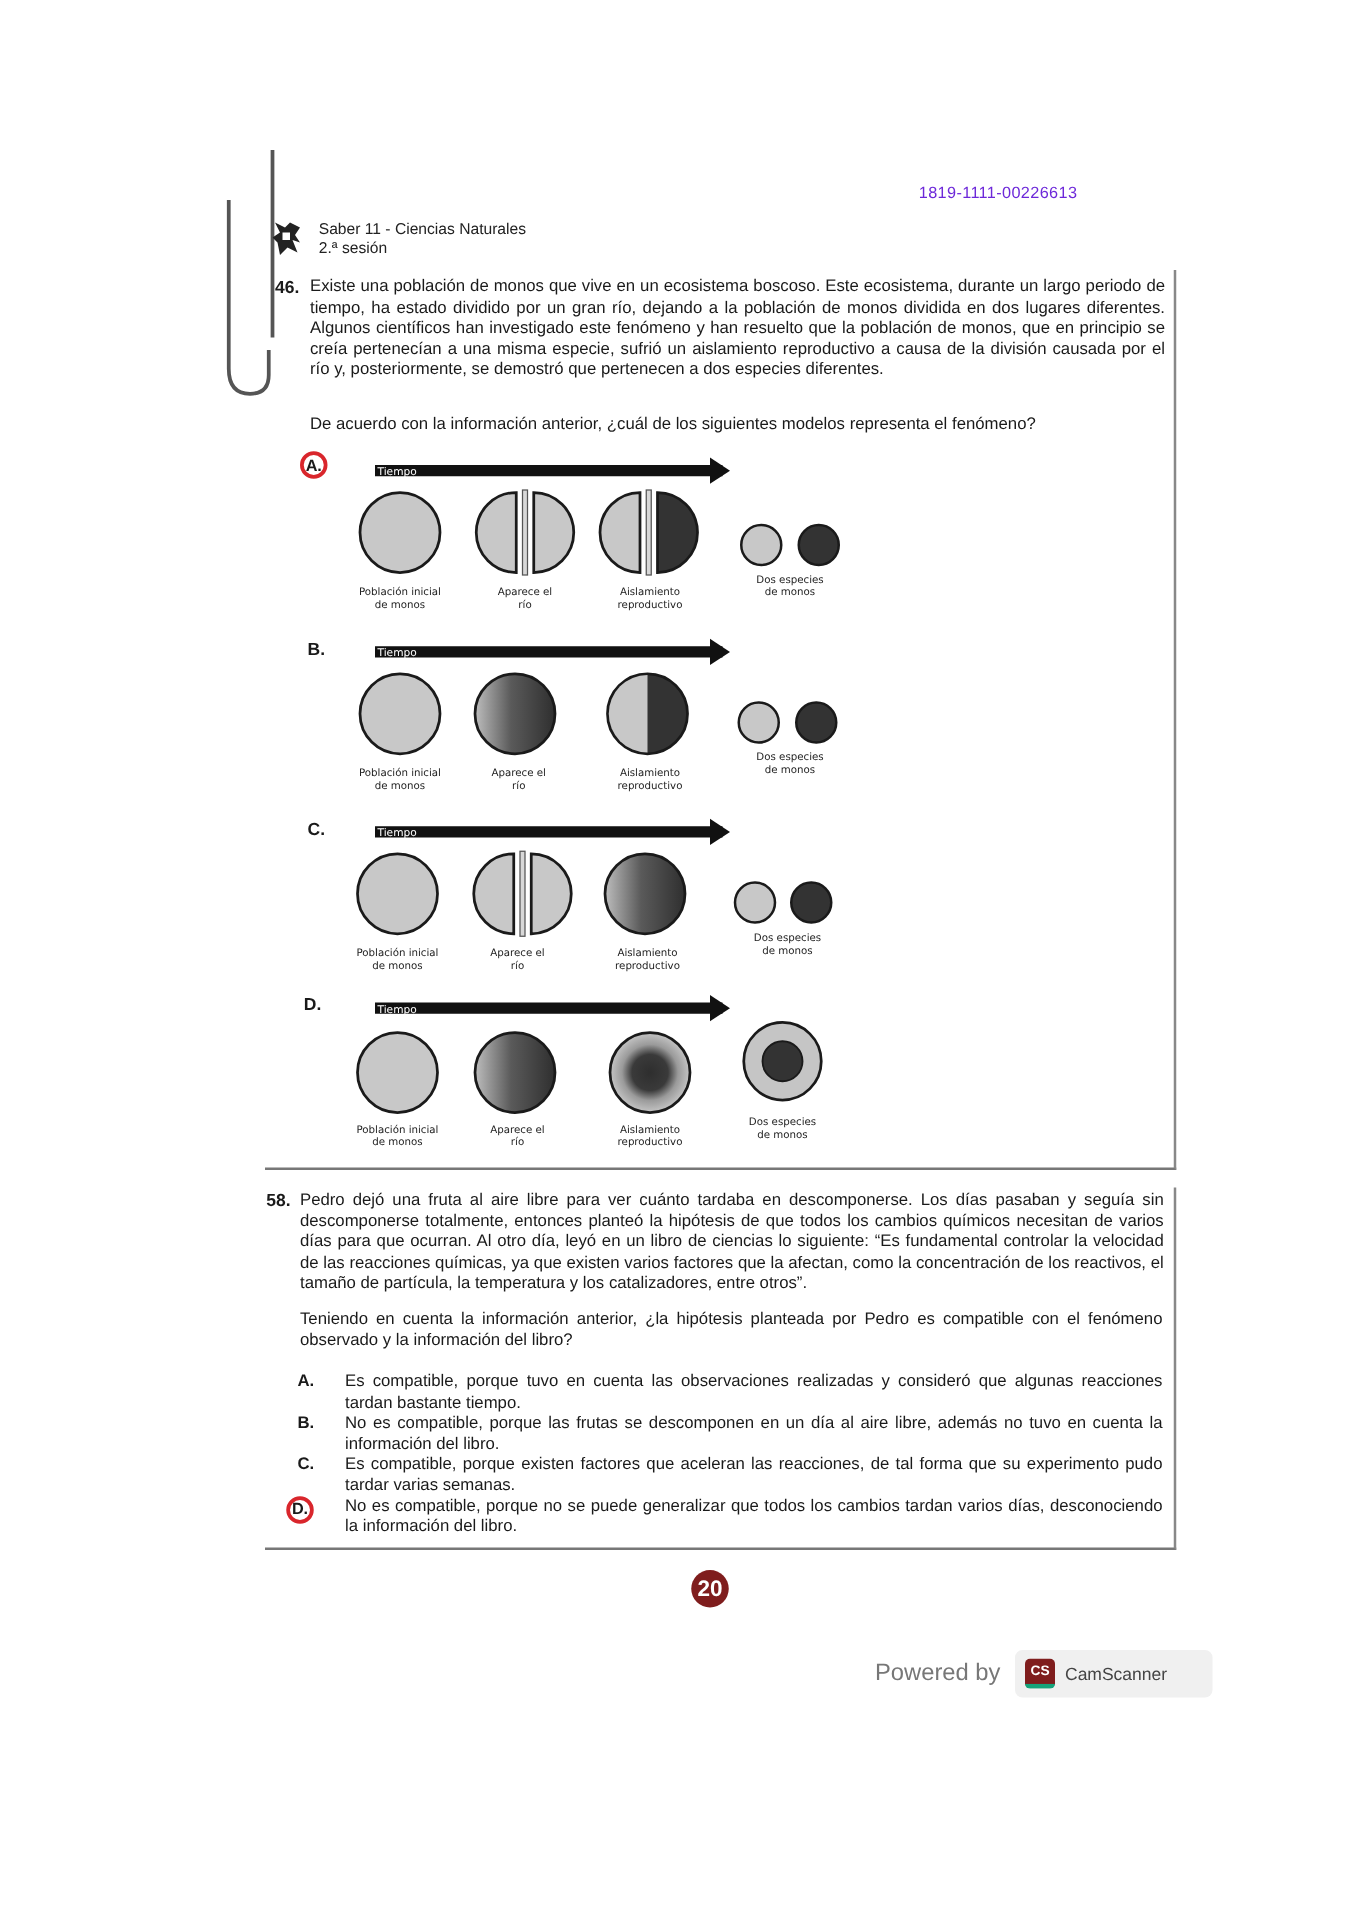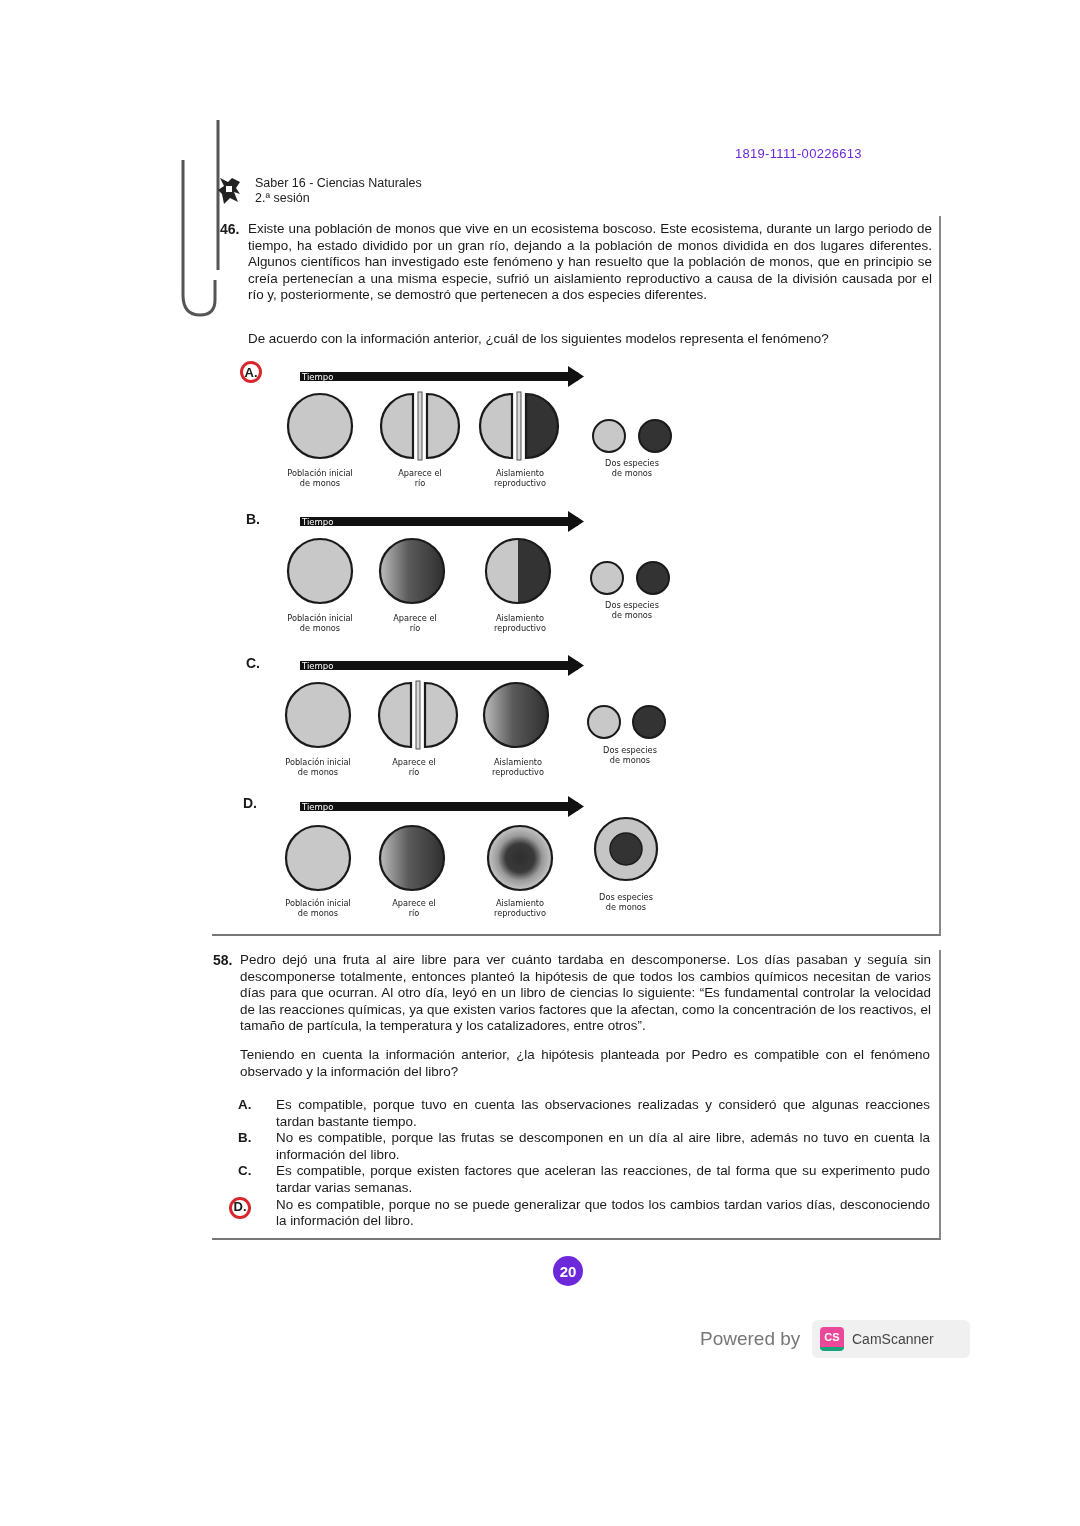--- a/index.html
+++ b/index.html
@@ -25,45 +25,45 @@
   .lbl { font-family:"DejaVu Sans", sans-serif; font-size:8.2px; fill:#222; }
   .q58-box { left:212px; top:950px; width:727px; height:288px; border-right:2px solid #888; border-bottom:2px solid #777; }
   .q58 { left:213px; top:952px; width:718px; }
   .q58 .q-num { position:absolute; left:0; top:0; }
   .q58 .q-body { margin-left:27px; }
   .q58-prompt { left:240px; top:1047px; width:690px; }
   .answers { left:238px; top:1097px; width:692px; }
   .ans { display:flex; font-size:13.4px; line-height:16.6px; }
   .ans .l { width:38px; flex:none; font-weight:bold; }
   .ans .t { flex:1; text-align:justify; }
-  .page-num { left:553px; top:1256px; width:30px; height:30px; border-radius:50%; background:#6d28d9; color:#fff;
-              font-weight:bold; font-size:15px; display:flex; align-items:center; justify-content:center; }
+  .page-num { left:553px; top:1256px; width:30px; height:30px; border-radius:50%; background:#7f1d1d; color:#fff;
+              font-weight:bold; font-size:18px; display:flex; align-items:center; justify-content:center; }
   .powered { left:700px; top:1328px; font-size:19px; color:#777; }
   .cs-badge { left:812px; top:1320px; width:158px; height:38px; background:#f0f0f0; border-radius:6px;
               display:flex; align-items:center; }
-  .cs-logo { width:24px; height:24px; margin-left:8px; border-radius:4px; background:#ec4899; color:#fff;
+  .cs-logo { width:24px; height:24px; margin-left:8px; border-radius:4px; background:#7f1d1d; color:#fff;
              font-weight:bold; font-size:11px; display:flex; align-items:center; justify-content:center;
              border-bottom:4px solid #16a37a; box-sizing:border-box; }
   .cs-name { margin-left:8px; font-size:14px; color:#444; }
 </style>
 </head>
 <body>
 
 <svg class="abs paperclip" viewBox="0 0 50 200">
   <path d="M43 0 V150 M8 40 V175 Q8 195 25 195 Q40 195 40 180 V160" fill="none" stroke="#555" stroke-width="3"></path>
 </svg>
 
 <div class="abs doc-id">1819-1111-00226613</div>
 
 <svg class="abs header-logo" viewBox="0 0 24 30">
   <path d="M2 2 L10 6 L14 2 L22 6 L18 12 L22 18 L16 16 L20 26 L12 22 L6 28 L4 18 L0 14 L6 10 Z" fill="#222"></path>
   <rect x="8" y="10" width="6" height="6" fill="#fff"></rect>
 </svg>
 <div class="abs header-text">
-  <div>Saber 16 - Ciencias Naturales</div>
+  <div>Saber 11 - Ciencias Naturales</div>
   <div>2.ª sesión</div>
 </div>
 
 <div class="abs q57-box"></div>
 <div class="abs q57">
   <span class="q-num">46.</span>
   <div class="q-body q-text">Existe una población de monos que vive en un ecosistema boscoso. Este ecosistema, durante un largo periodo de tiempo, ha estado dividido por un gran río, dejando a la población de monos dividida en dos lugares diferentes. Algunos científicos han investigado este fenómeno y han resuelto que la población de monos, que en principio se creía pertenecían a una misma especie, sufrió un aislamiento reproductivo a causa de la división causada por el río y, posteriormente, se demostró que pertenecen a dos especies diferentes.</div>
 </div>
 <div class="abs q57-prompt">De acuerdo con la información anterior, ¿cuál de los siguientes modelos representa el fenómeno?</div>
 

